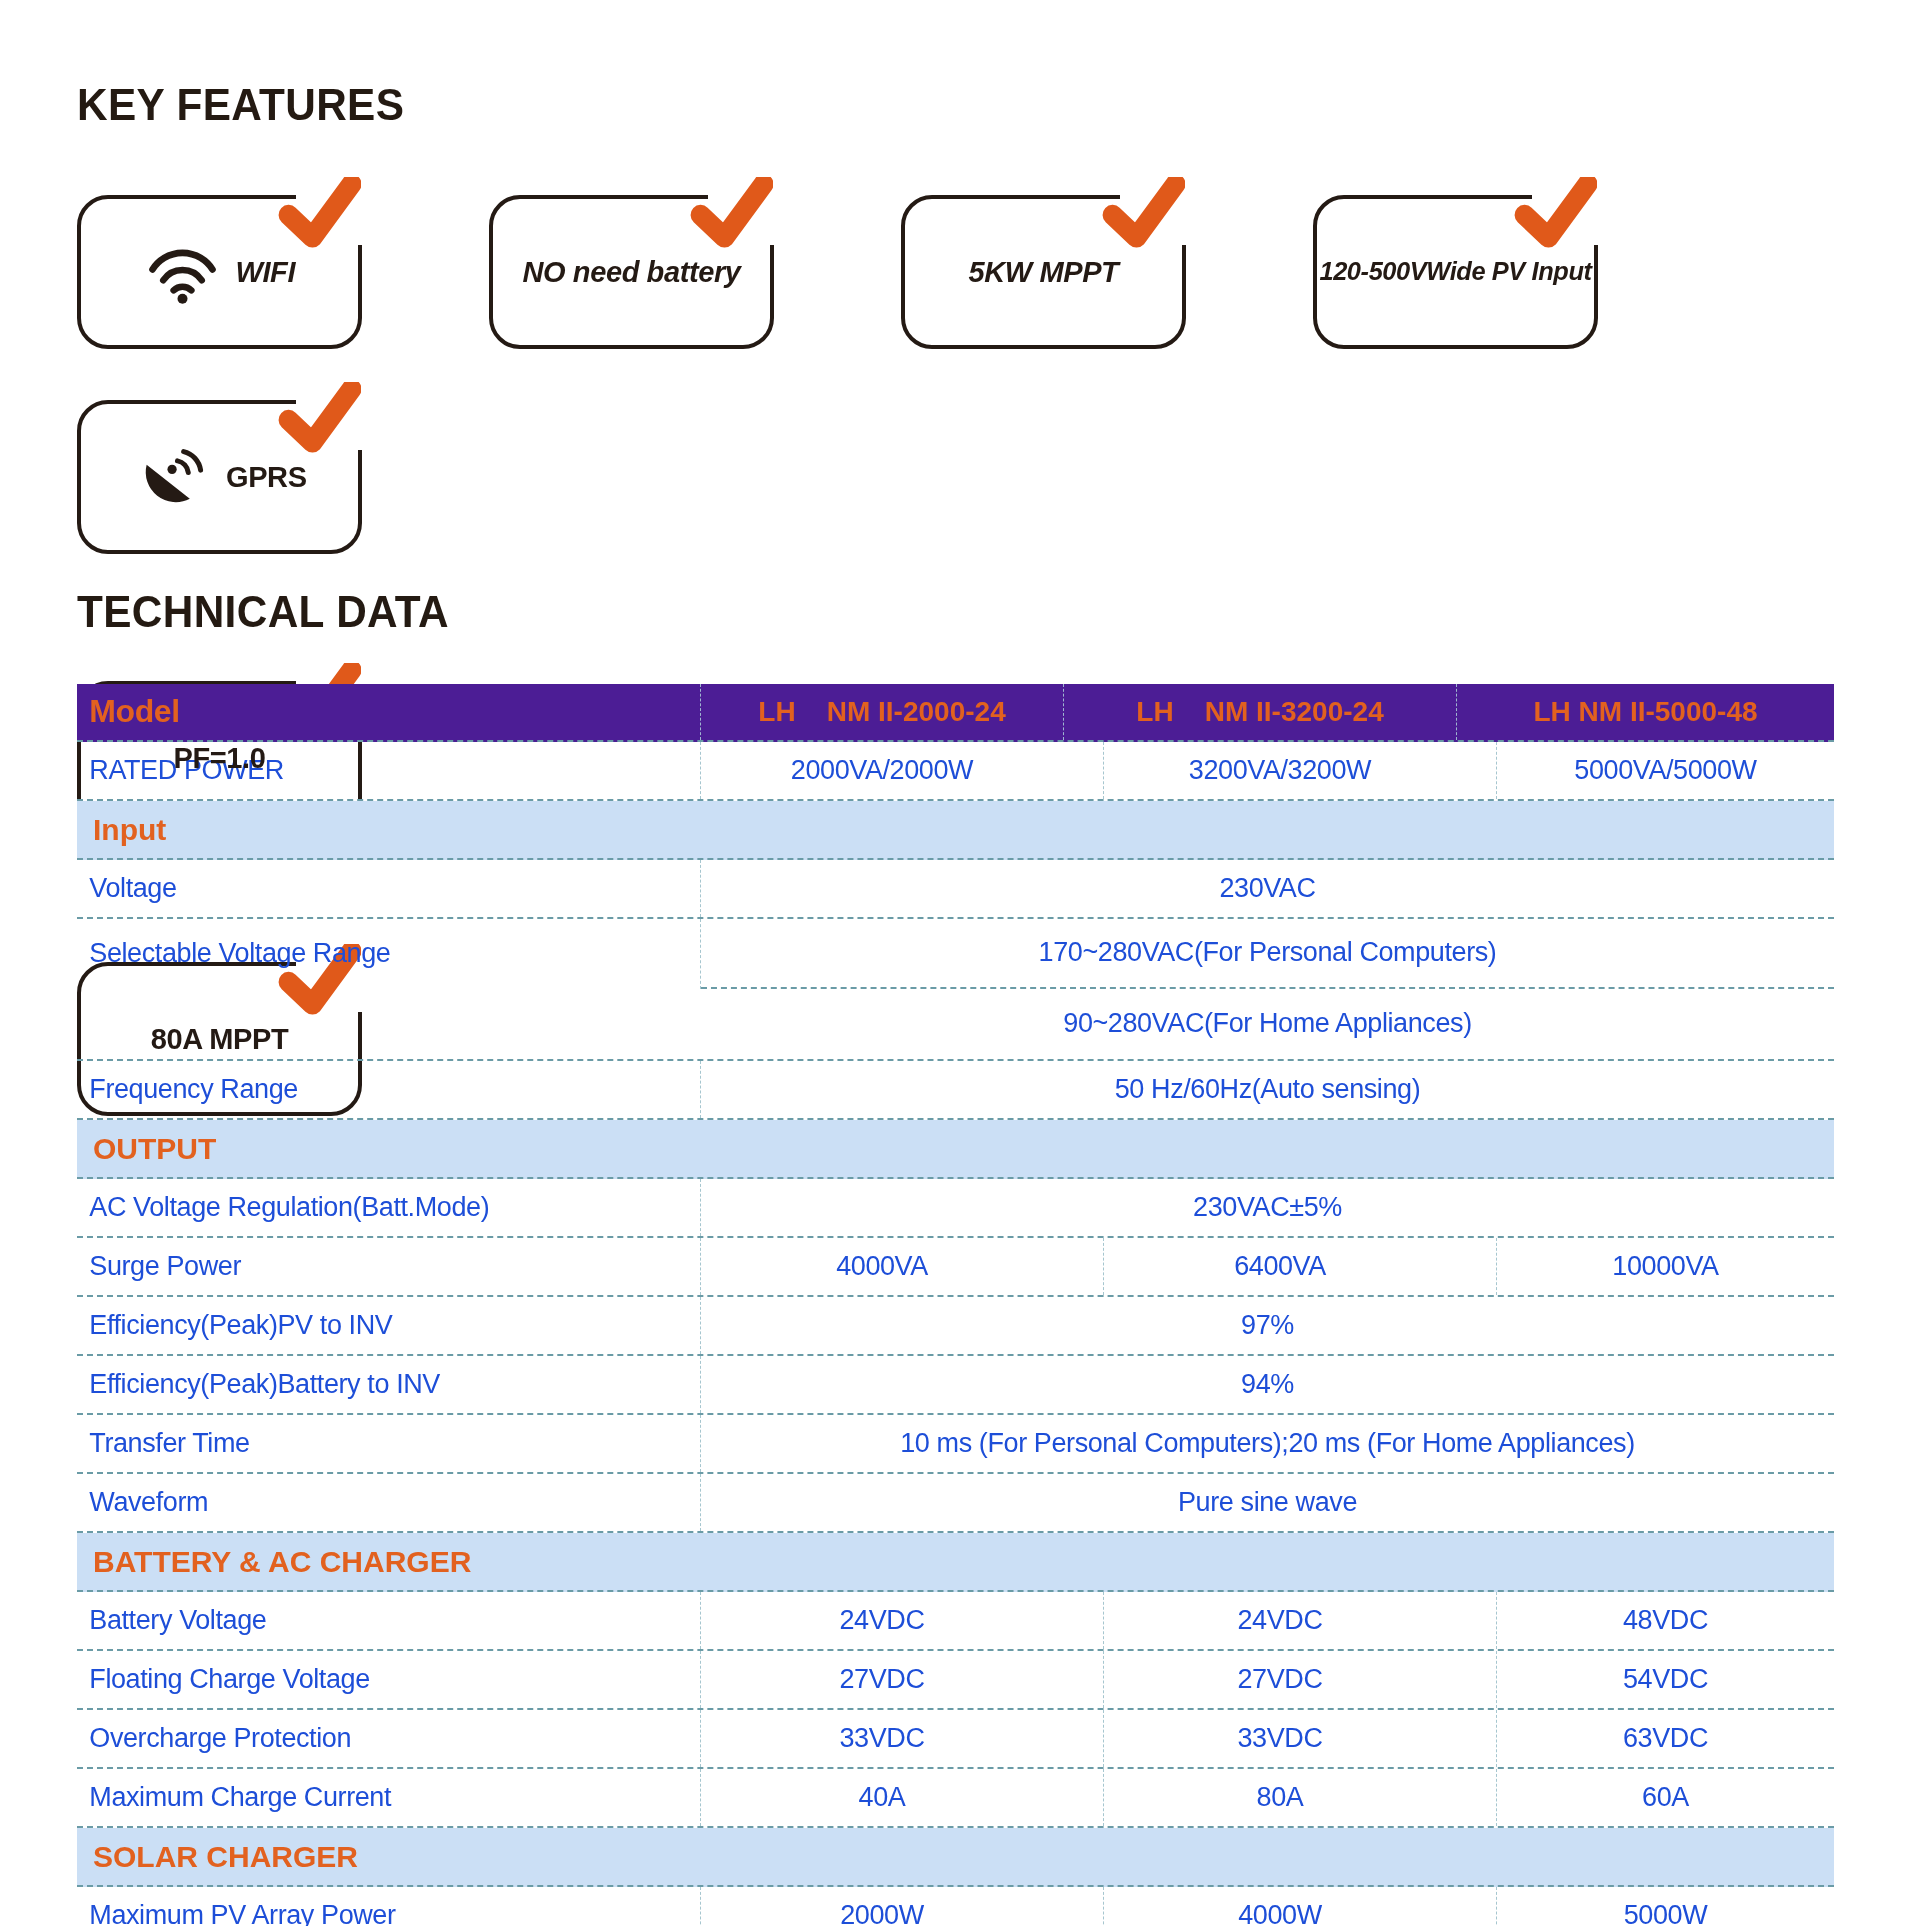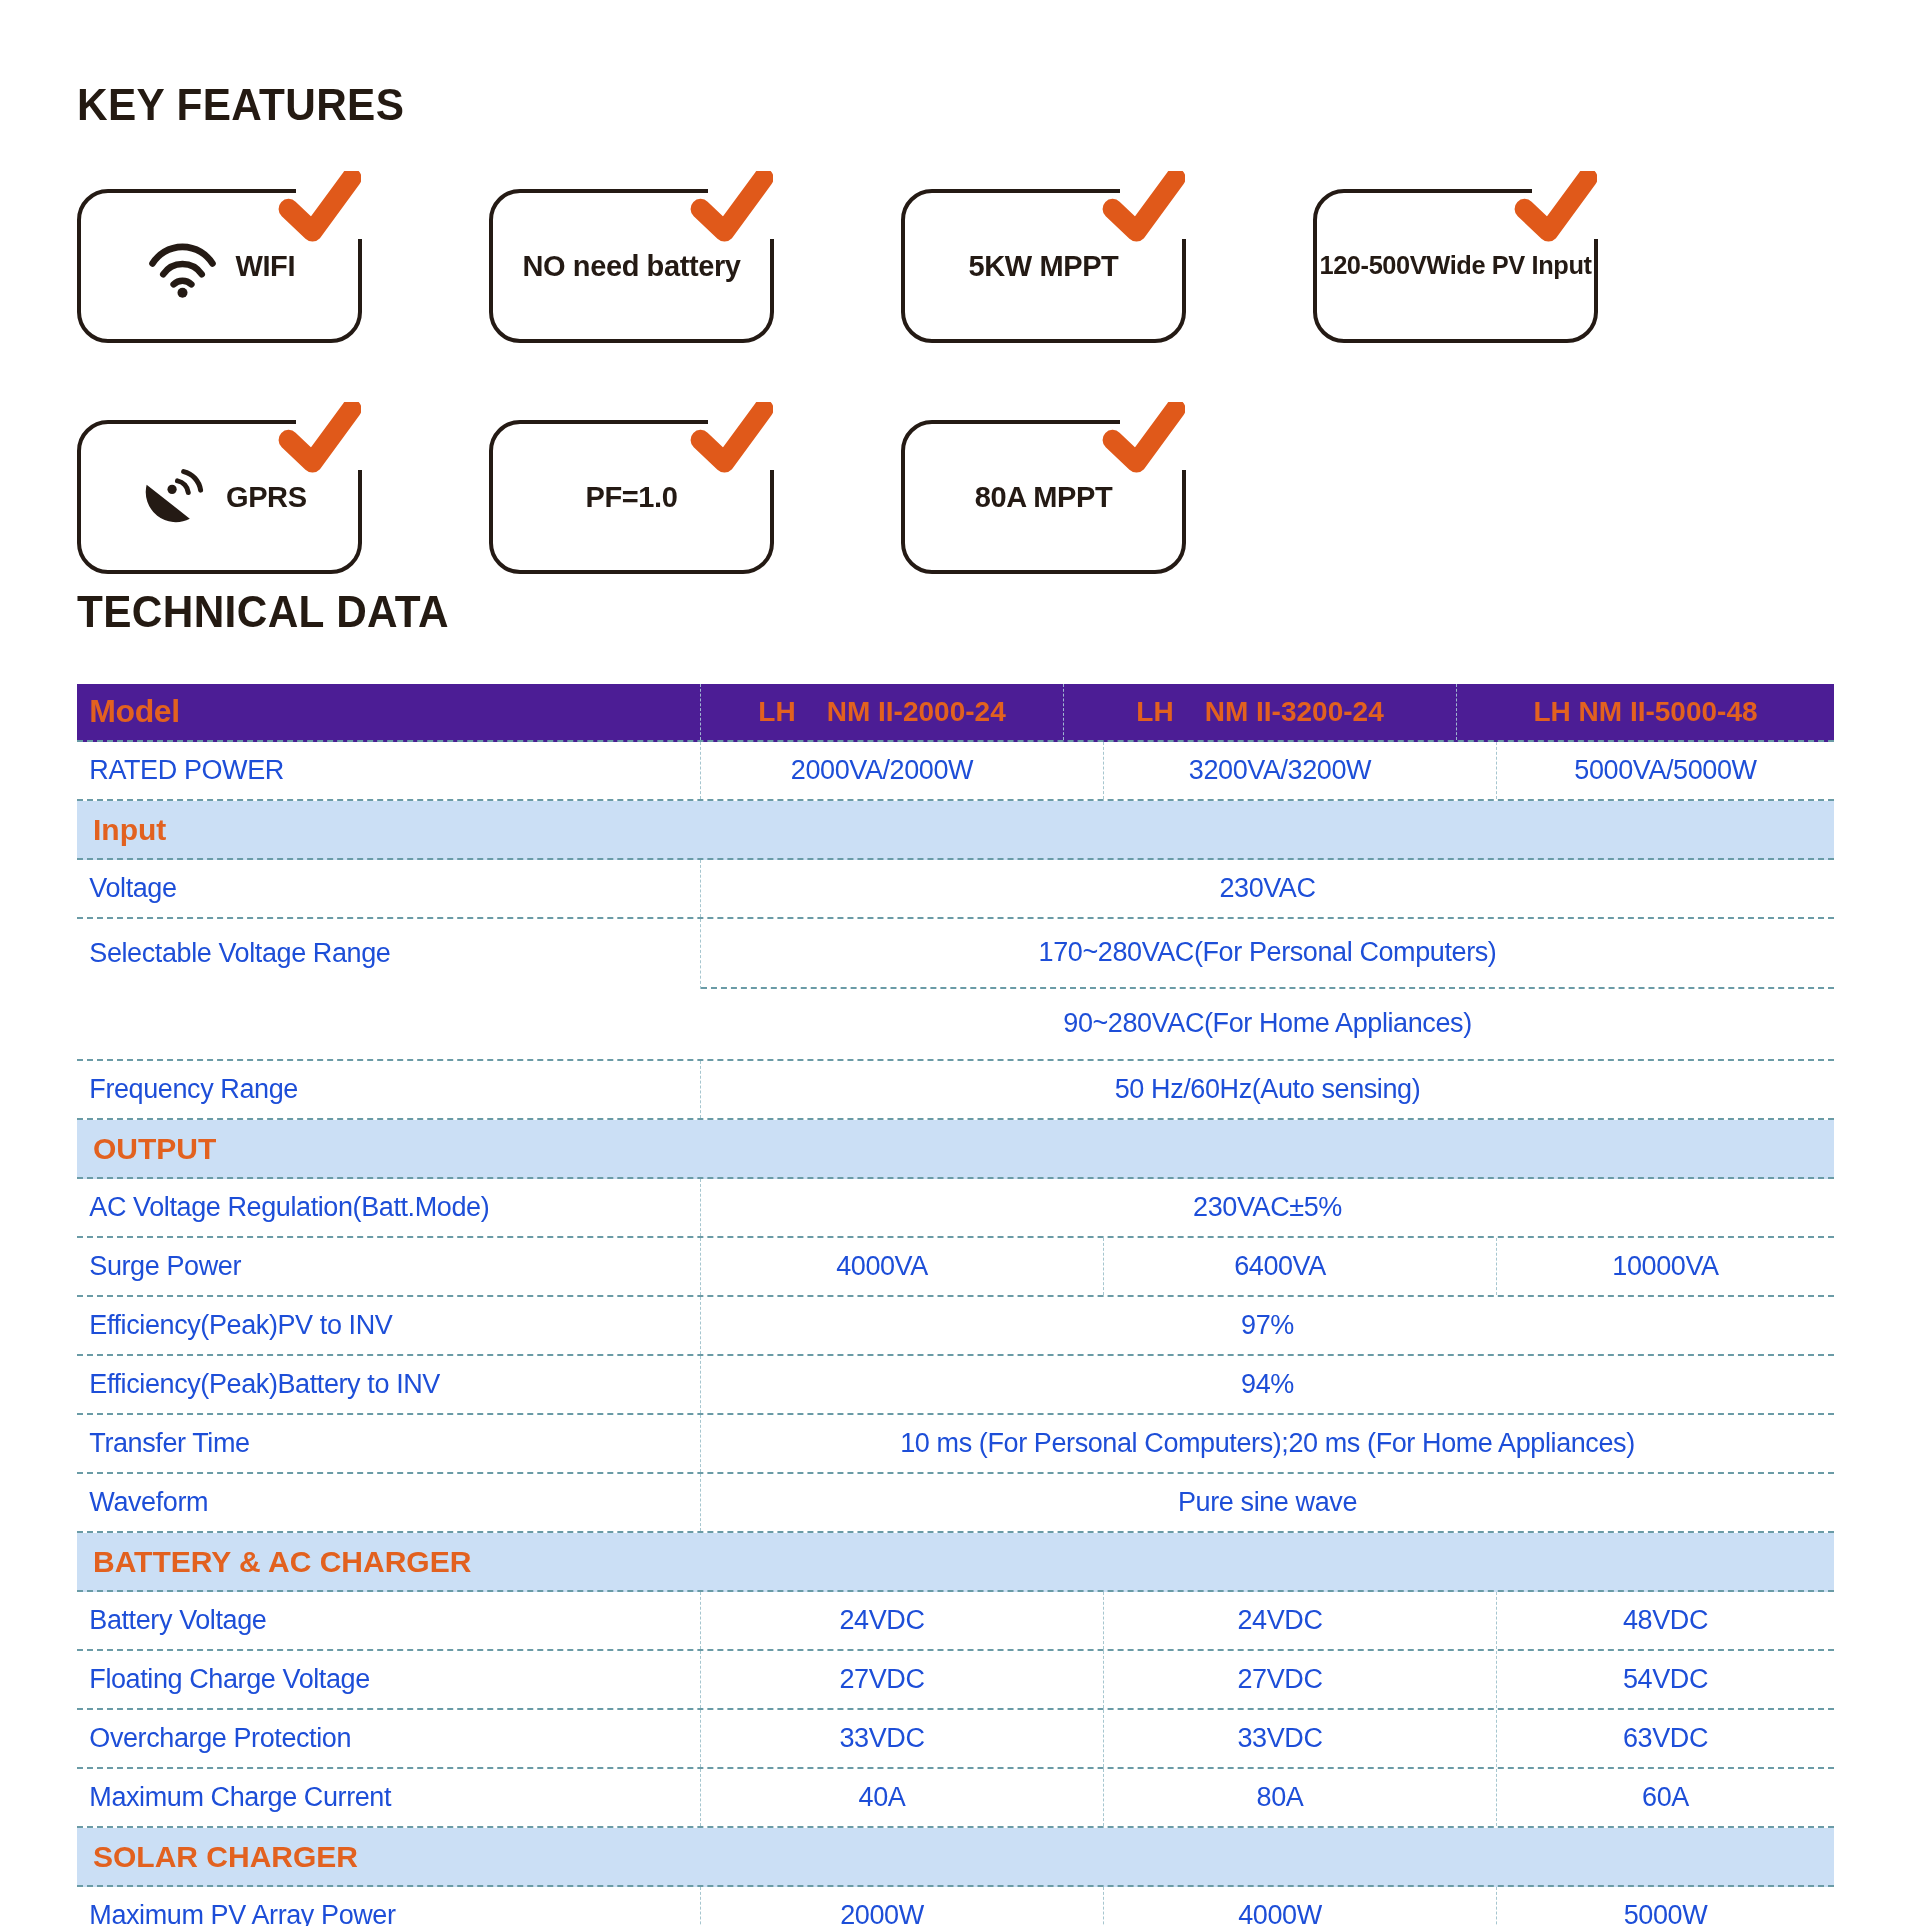--- a/index.html
+++ b/index.html
@@ -15,22 +15,22 @@
     font-size:45px; font-weight:800; color:#241a12;
     letter-spacing:0.4px; margin:0;
     transform:scaleX(0.94); transform-origin:0 50%;
     white-space:nowrap;
   }
   #kf-title { top:79px; }
   #td-title { top:586px; }
 
   
   .frow { position:absolute; left:77px; display:flex; gap:127px; }
-  #features-row-0 { top:189px; }
-  #features-row-1 { top:420px; }
+  #features-row-0 { top:195px;font-style:italic; }
+  #features-row-1 { top:400px;flex-direction:column; }
   .fbox {
     position:relative;
     width:285px; height:154px;
     border:4.6px solid #241a14;
     border-radius:31px;
     box-sizing:border-box;
     display:flex; align-items:center; justify-content:center;
     gap:14.6px; padding:0 14px;
     background:#ffffff;
   }

